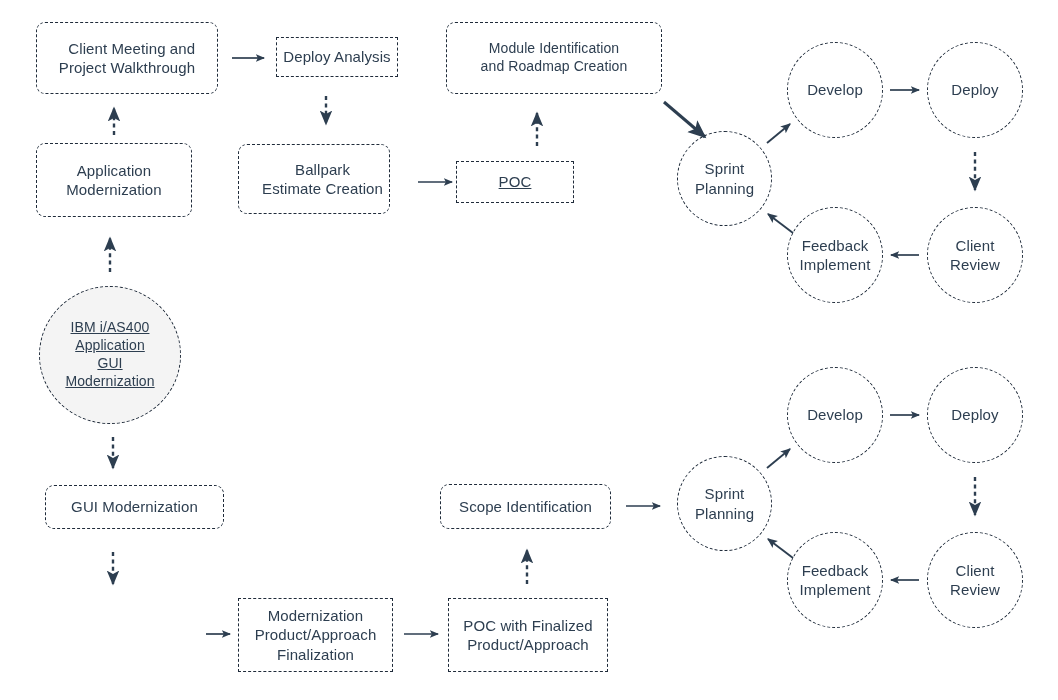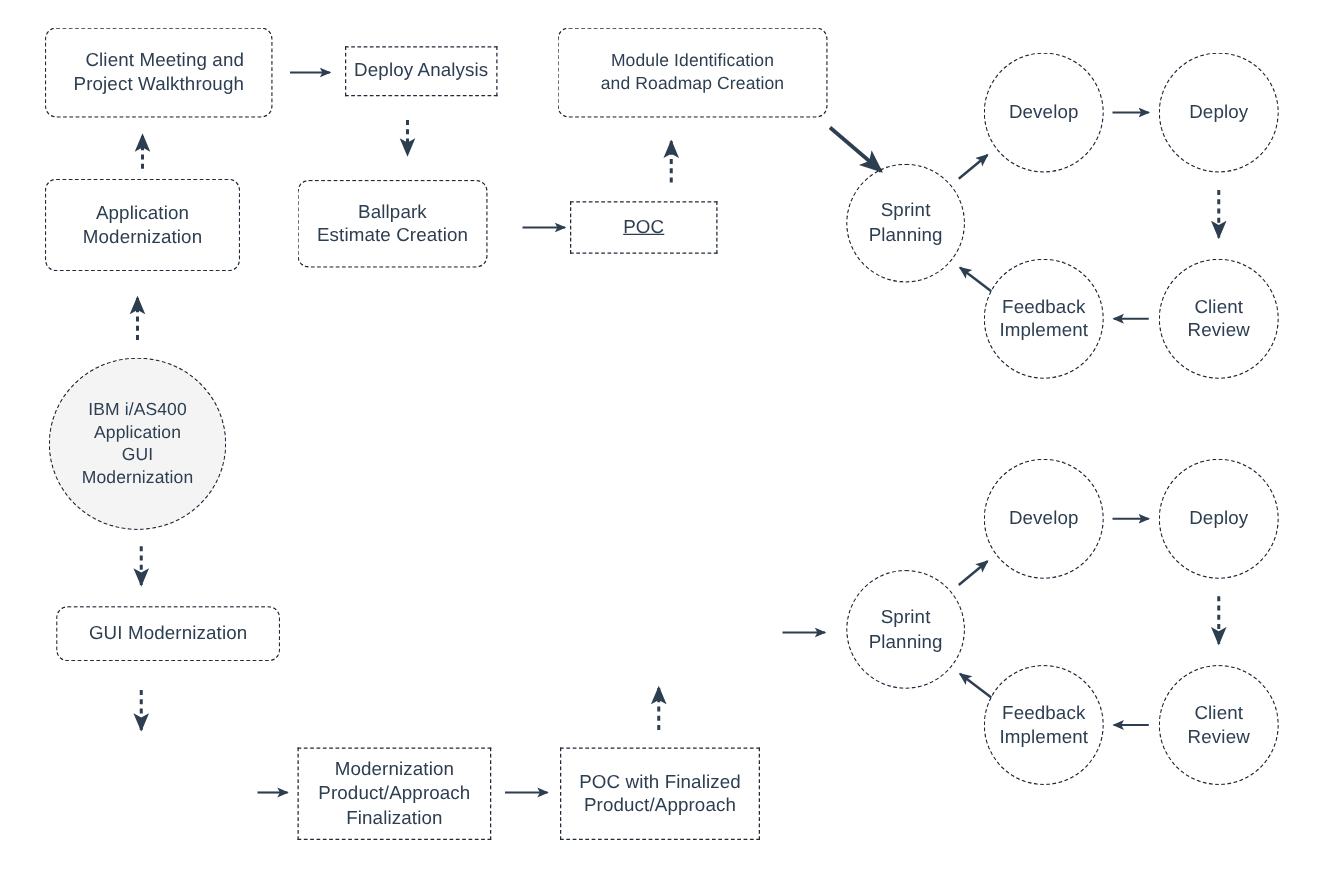--- a/index.html
+++ b/index.html
@@ -169,21 +169,21 @@
   </div>
 
   <div class="node rounded" style="left:446px; top:22px;  width:216px; height:72px; font-size:14px;">
     <span>Module Identification<br>and Roadmap Creation</span>
   </div>
 
   <div class="node rounded" style="left:36px;  top:143px; width:156px; height:74px; font-size:15px;">
     <span>Application<br>Modernization</span>
   </div>
 
-  <div class="node rounded" style="left:238px; top:144px; width:152px; height:70px; font-size:15px;">
+  <div class="node rounded" style="left:238px; top:144px; width:152px; height:70px; font-size:15px;justify-content:flex-end;">
     <span>Ballpark<br>Estimate Creation</span>
   </div>
 
   <div class="node sharp" style="left:456px; top:161px; width:118px; height:42px; font-size:15px;text-decoration:underline;">
     <span>POC</span>
   </div>
 
   <div class="node circle" style="left:677px; top:131px; width:95px; height:95px; font-size:15px;">
     <span>Sprint<br>Planning</span>
   </div>
@@ -197,28 +197,31 @@
   </div>
 
   <div class="node circle" style="left:927px; top:207px; width:96px; height:96px; font-size:15px;">
     <span>Client<br>Review</span>
   </div>
 
   <div class="node circle" style="left:787px; top:207px; width:96px; height:96px; font-size:15px;">
     <span>Feedback<br>Implement</span>
   </div>
 
-  <div class="node ellipse" style="left:39px; top:286px; width:142px; height:138px; font-size:14px;">
+  <div class="node ellipse" style="left:39px; top:286px; width:142px; height:138px; font-size:14px;text-decoration:underline;">
     <span>IBM i/AS400<br>Application<br>GUI<br>Modernization</span>
   </div>
 
   <div class="node rounded" style="left:45px; top:485px; width:179px; height:44px; font-size:15px;">
     <span>GUI Modernization</span>
   </div>
 
+  <div class="node rounded" style="left:440px; top:484px; width:171px; height:45px; font-size:15px;">
+    <span>Scope Identification</span>
+  </div>
 
   <div class="node circle" style="left:677px; top:456px; width:95px; height:95px; font-size:15px;">
     <span>Sprint<br>Planning</span>
   </div>
 
   <div class="node circle" style="left:787px; top:367px; width:96px; height:96px; font-size:15px;">
     <span>Develop</span>
   </div>
 
   <div class="node circle" style="left:927px; top:367px; width:96px; height:96px; font-size:15px;">

